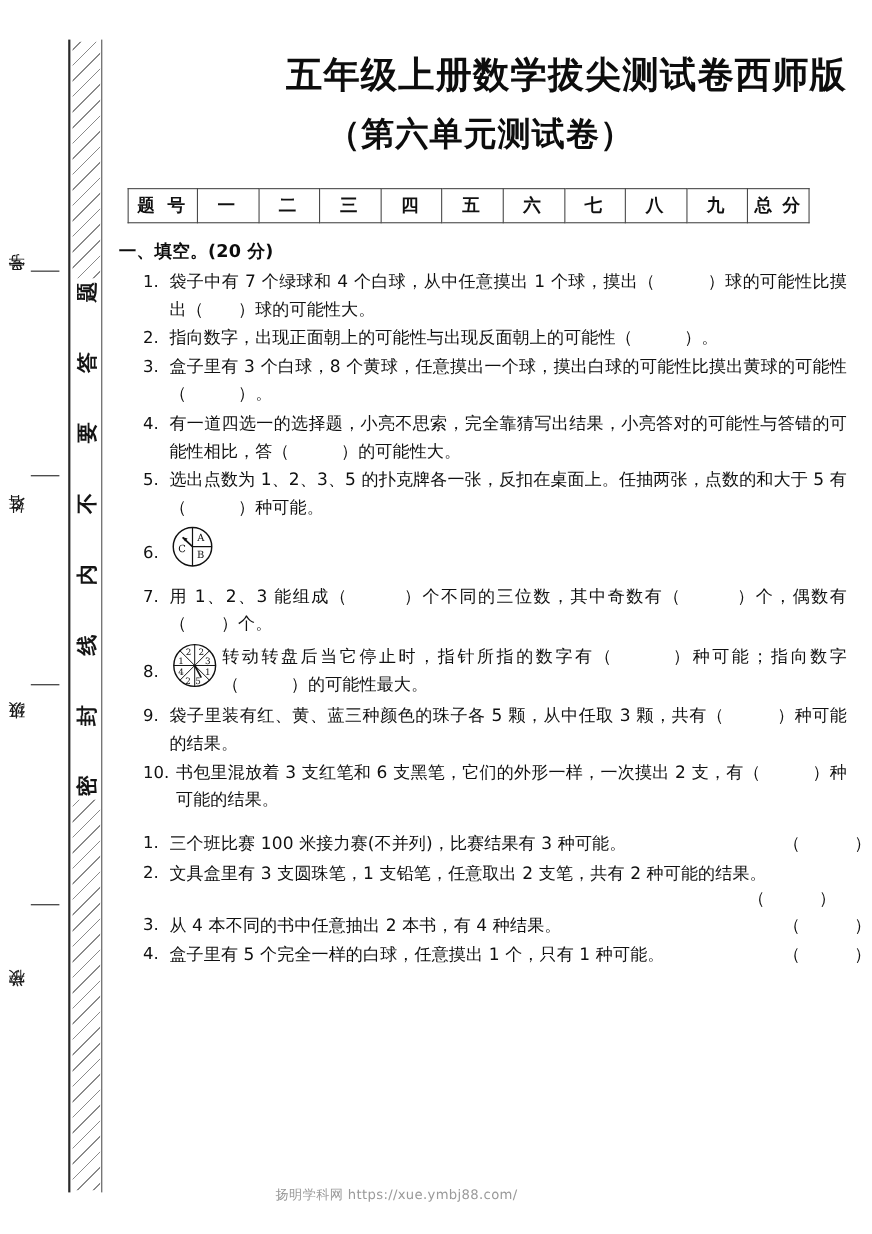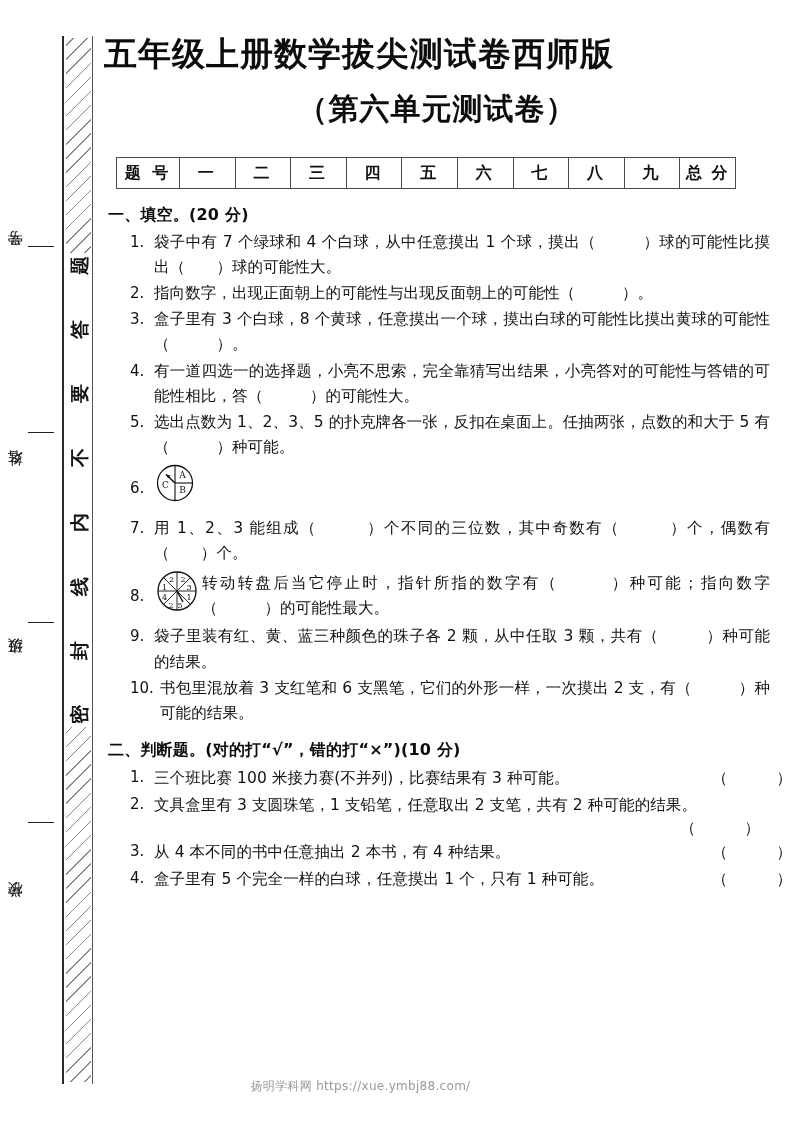--- a/index.html
+++ b/index.html
@@ -117,22 +117,22 @@
   
   .body-col {
     position: absolute;
     left: 104px;
     top: 0;
     width: 666px;
     height: 1122px;
   }
 
   .title-main {
-    margin-top: 32px;
-    text-align: left;
+    margin-top: 46px;
+    text-align: right;
     font-size: 33px;
     font-weight: 700;
     letter-spacing: 1px;
     color: #0d0d0d;
     line-height: 1.35;
   }
   .title-sub {
     margin-top: 12px;
     text-align: center;
     font-size: 30px;
@@ -377,31 +377,30 @@
             <text x="16" y="38.5" font-size="8" font-family="DejaVu Serif, serif" fill="#111" text-anchor="middle">2</text>
             <text x="9.5" y="31" font-size="8" font-family="DejaVu Serif, serif" fill="#111" text-anchor="middle">4</text>
             <text x="9.5" y="21" font-size="8" font-family="DejaVu Serif, serif" fill="#111" text-anchor="middle">1</text>
           </svg>
         </span>
         <span class="q-text">转动转盘后当它停止时，指针所指的数字有（　　　）种可能；指向数字（　　　）的可能性最大。</span>
       </div>
 
       <div class="q">
         <span class="q-num">9.</span>
-        <span class="q-text">袋子里装有红、黄、蓝三种颜色的珠子各 2 颗，从中任取 3 颗，共有（　　　）种可能的结果。</span>
+        <span class="q-text">袋子里装有红、黄、蓝三种颜色的珠子各 5 颗，从中任取 3 颗，共有（　　　）种可能的结果。</span>
       </div>
 
       <div class="q">
         <span class="q-num wide">10.</span>
         <span class="q-text">书包里混放着 3 支红笔和 6 支黑笔，它们的外形一样，一次摸出 2 支，有（　　　）种可能的结果。</span>
       </div>
     </div>
 
     <div class="section" style="margin-top:14px;">
-      <div class="section-head">二、判断题。(对的打“√”，错的打“×”)(10 分)</div>
 
       <div class="q-tf">
         <span class="q-num">1.</span>
         <span class="q-text">三个班比赛 100 米接力赛(不并列)，比赛结果有 3 种可能。</span>
         <span class="tf-box">（　　）</span>
       </div>
 
       <div>
         <div class="q-tf">
           <span class="q-num">2.</span>

